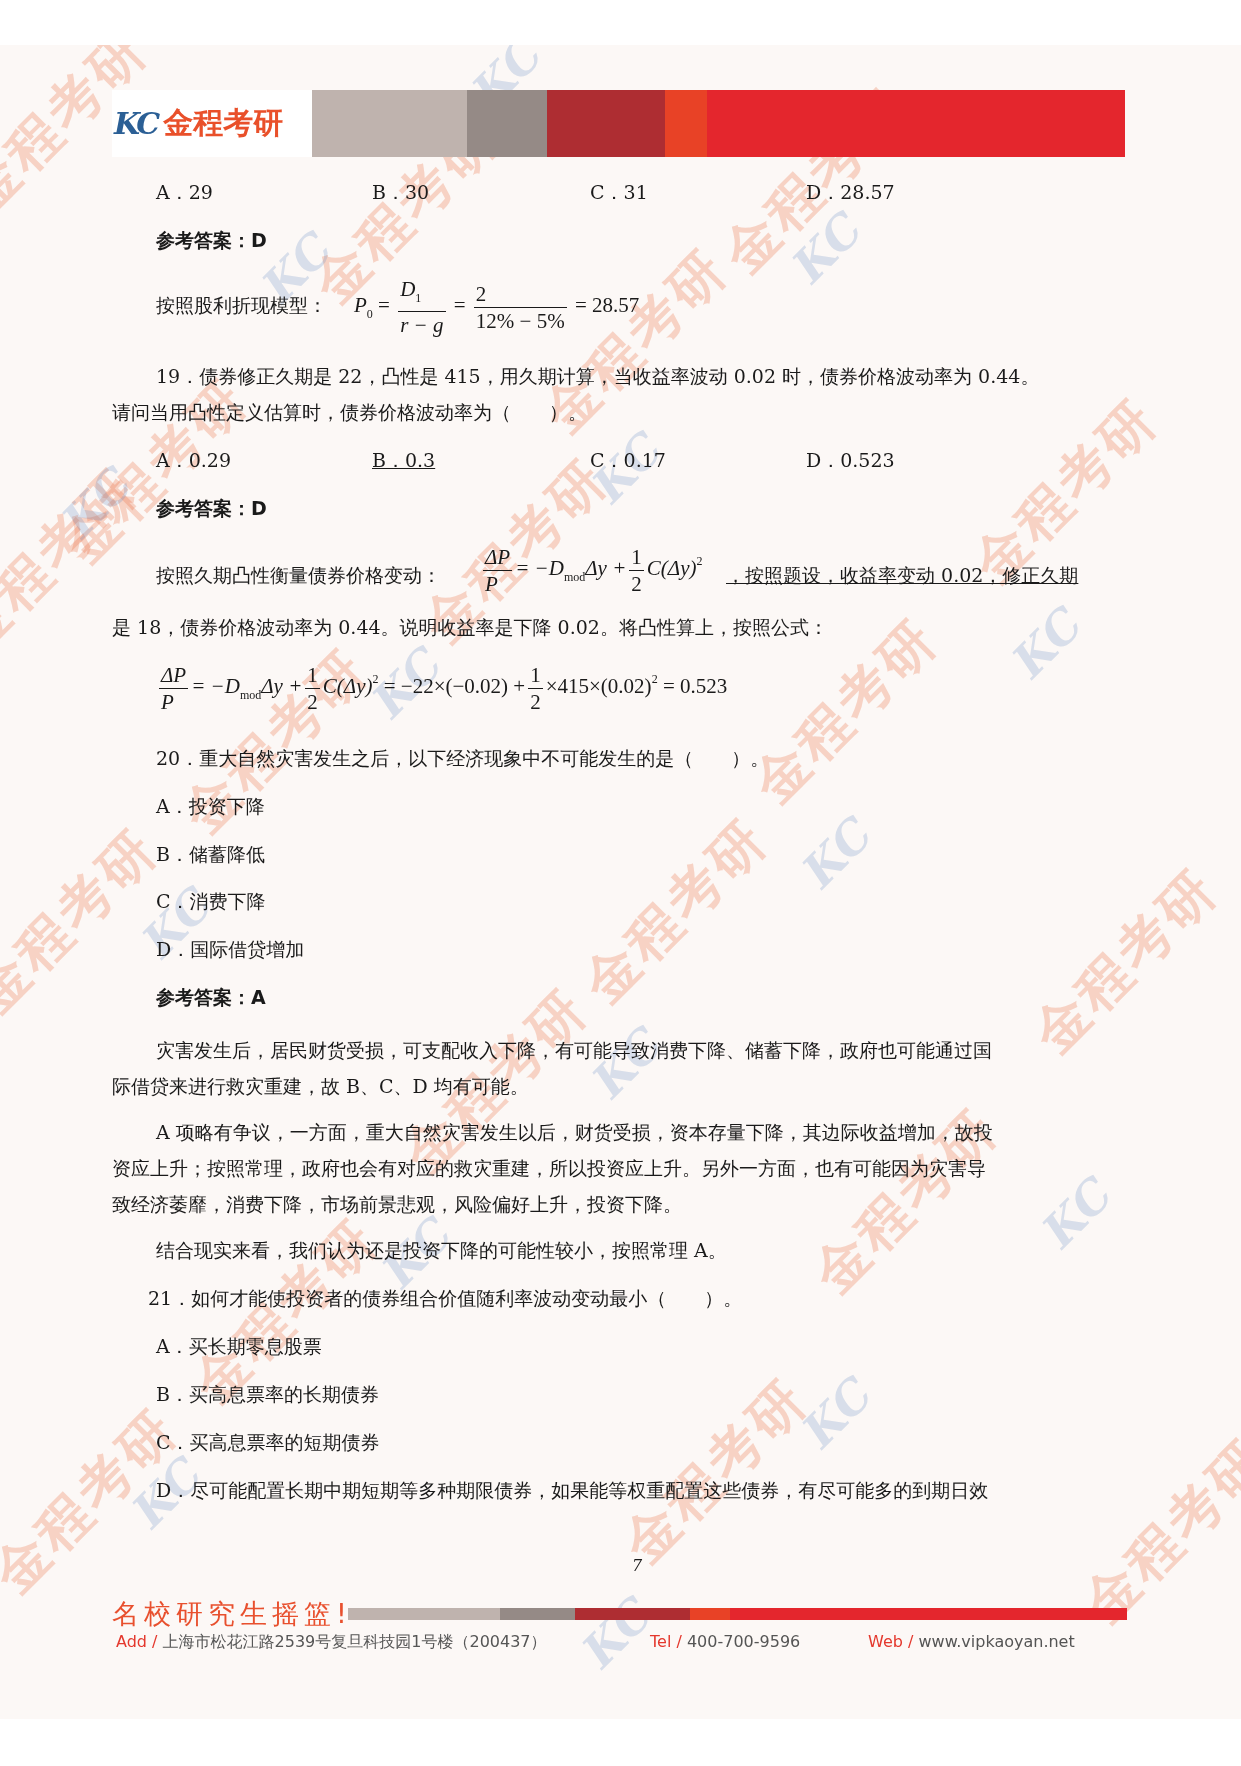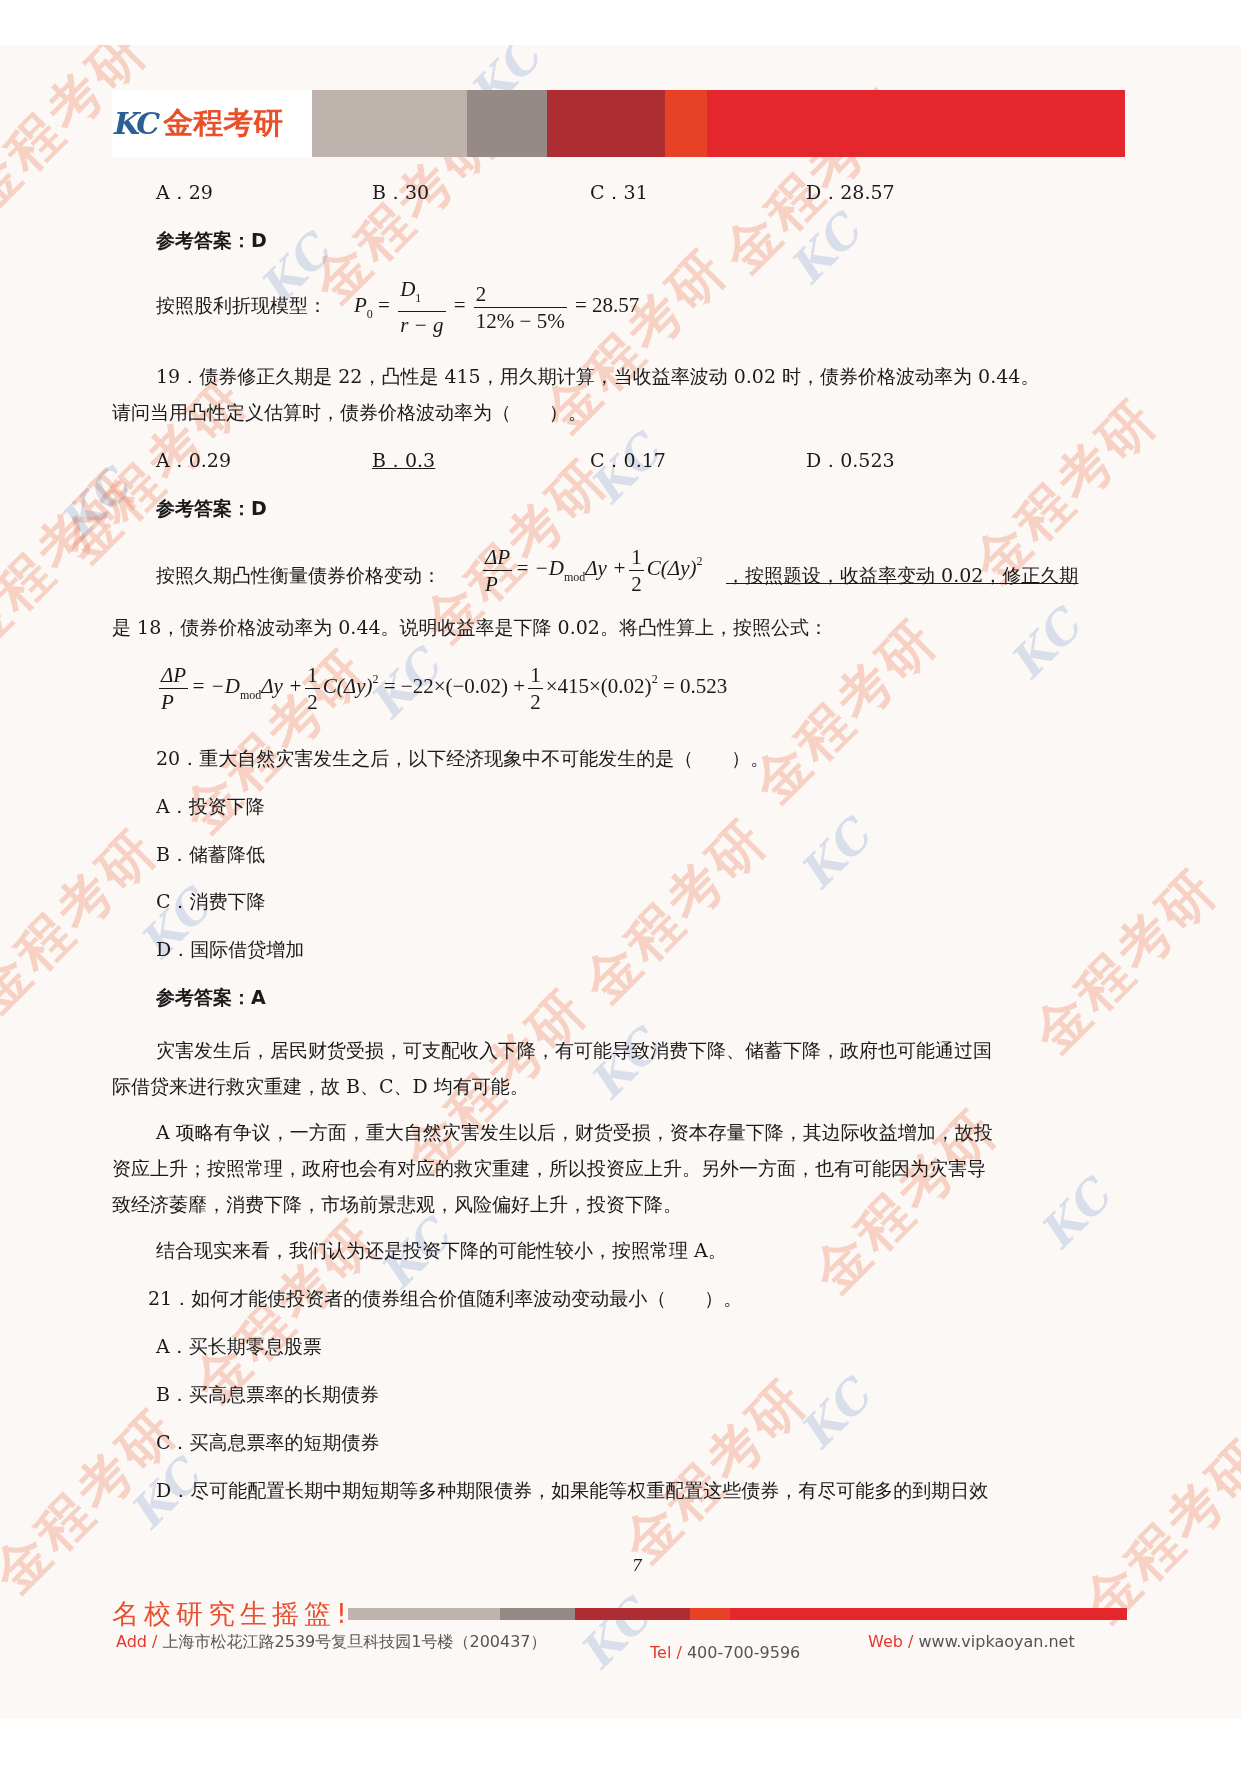--- a/index.html
+++ b/index.html
@@ -231,20 +231,20 @@
 <div class="footer-slogan">名校研究生摇篮!</div>
 <div class="fbar fbar-1"></div>
 <div class="fbar fbar-2"></div>
 <div class="fbar fbar-3"></div>
 <div class="fbar fbar-4"></div>
 <div class="fbar fbar-5"></div>
 <div class="footer-info" style="left:116px;">
   <span class="lbl">Add /</span>
   <span>上海市松花江路2539号复旦科技园1号楼（200437）</span>
 </div>
-<div class="footer-info" style="left:650px;margin-top:11px;">
+<div class="footer-info" style="left:650px;">
   <span class="lbl">Tel /</span>
   <span>400-700-9596</span>
 </div>
 <div class="footer-info" style="left:868px;">
   <span class="lbl">Web /</span>
   <span>www.vipkaoyan.net</span>
 </div>
 
 </body></html>

